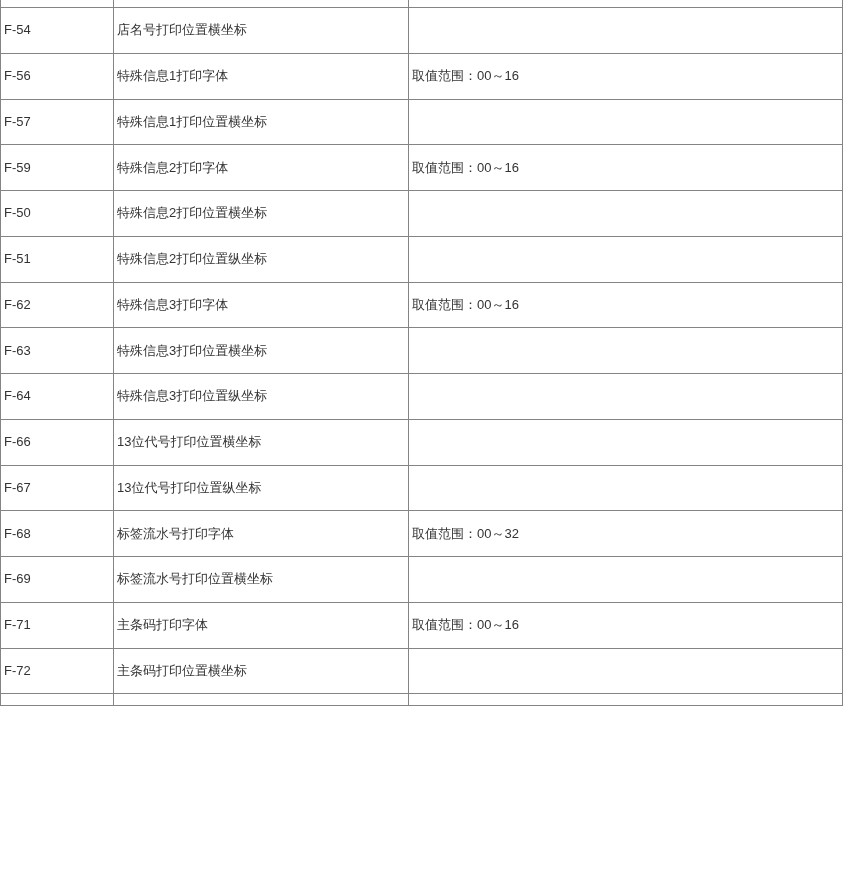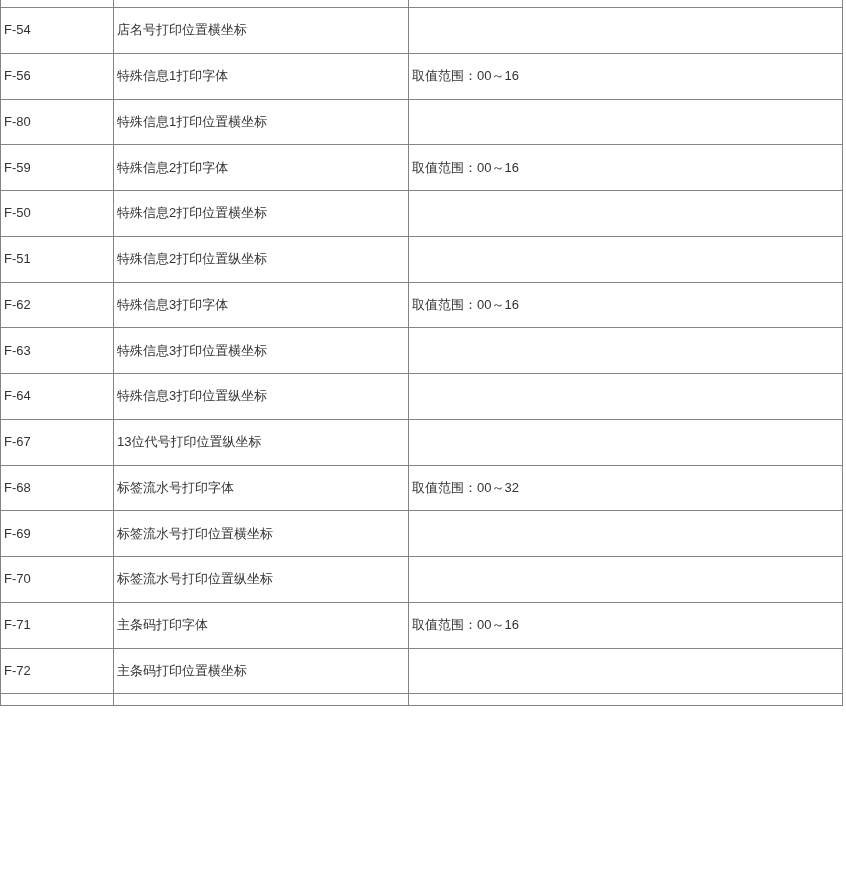--- a/index.html
+++ b/index.html
@@ -55,21 +55,21 @@
       <td>F-54</td>
       <td>店名号打印位置横坐标</td>
       <td></td>
     </tr>
     <tr>
       <td>F-56</td>
       <td>特殊信息1打印字体</td>
       <td>取值范围：00～16</td>
     </tr>
     <tr>
-      <td>F-80</td>
+      <td>F-57</td>
       <td>特殊信息1打印位置横坐标</td>
       <td></td>
     </tr>
     <tr>
       <td>F-59</td>
       <td>特殊信息2打印字体</td>
       <td>取值范围：00～16</td>
     </tr>
     <tr>
       <td>F-50</td>
@@ -90,37 +90,37 @@
       <td>F-63</td>
       <td>特殊信息3打印位置横坐标</td>
       <td></td>
     </tr>
     <tr>
       <td>F-64</td>
       <td>特殊信息3打印位置纵坐标</td>
       <td></td>
     </tr>
     <tr>
+      <td>F-66</td>
+      <td>13位代号打印位置横坐标</td>
+      <td></td>
+    </tr>
+    <tr>
       <td>F-67</td>
       <td>13位代号打印位置纵坐标</td>
       <td></td>
     </tr>
     <tr>
       <td>F-68</td>
       <td>标签流水号打印字体</td>
       <td>取值范围：00～32</td>
     </tr>
     <tr>
       <td>F-69</td>
       <td>标签流水号打印位置横坐标</td>
-      <td></td>
-    </tr>
-    <tr>
-      <td>F-70</td>
-      <td>标签流水号打印位置纵坐标</td>
       <td></td>
     </tr>
     <tr>
       <td>F-71</td>
       <td>主条码打印字体</td>
       <td>取值范围：00～16</td>
     </tr>
     <tr>
       <td>F-72</td>
       <td>主条码打印位置横坐标</td>

